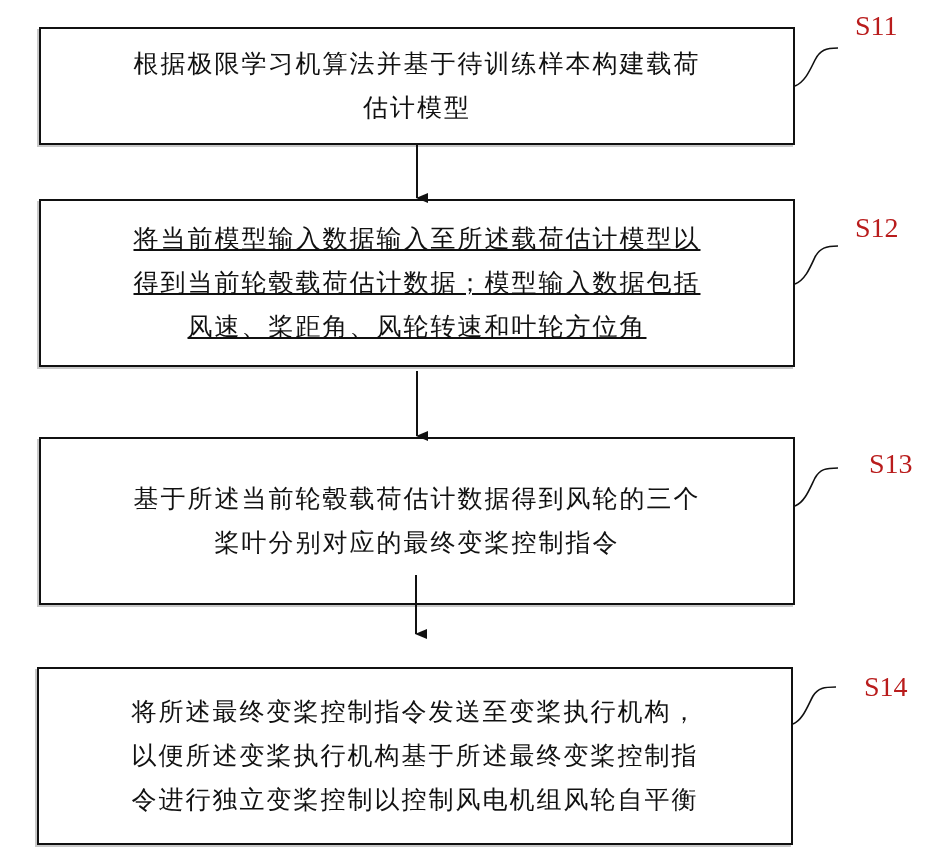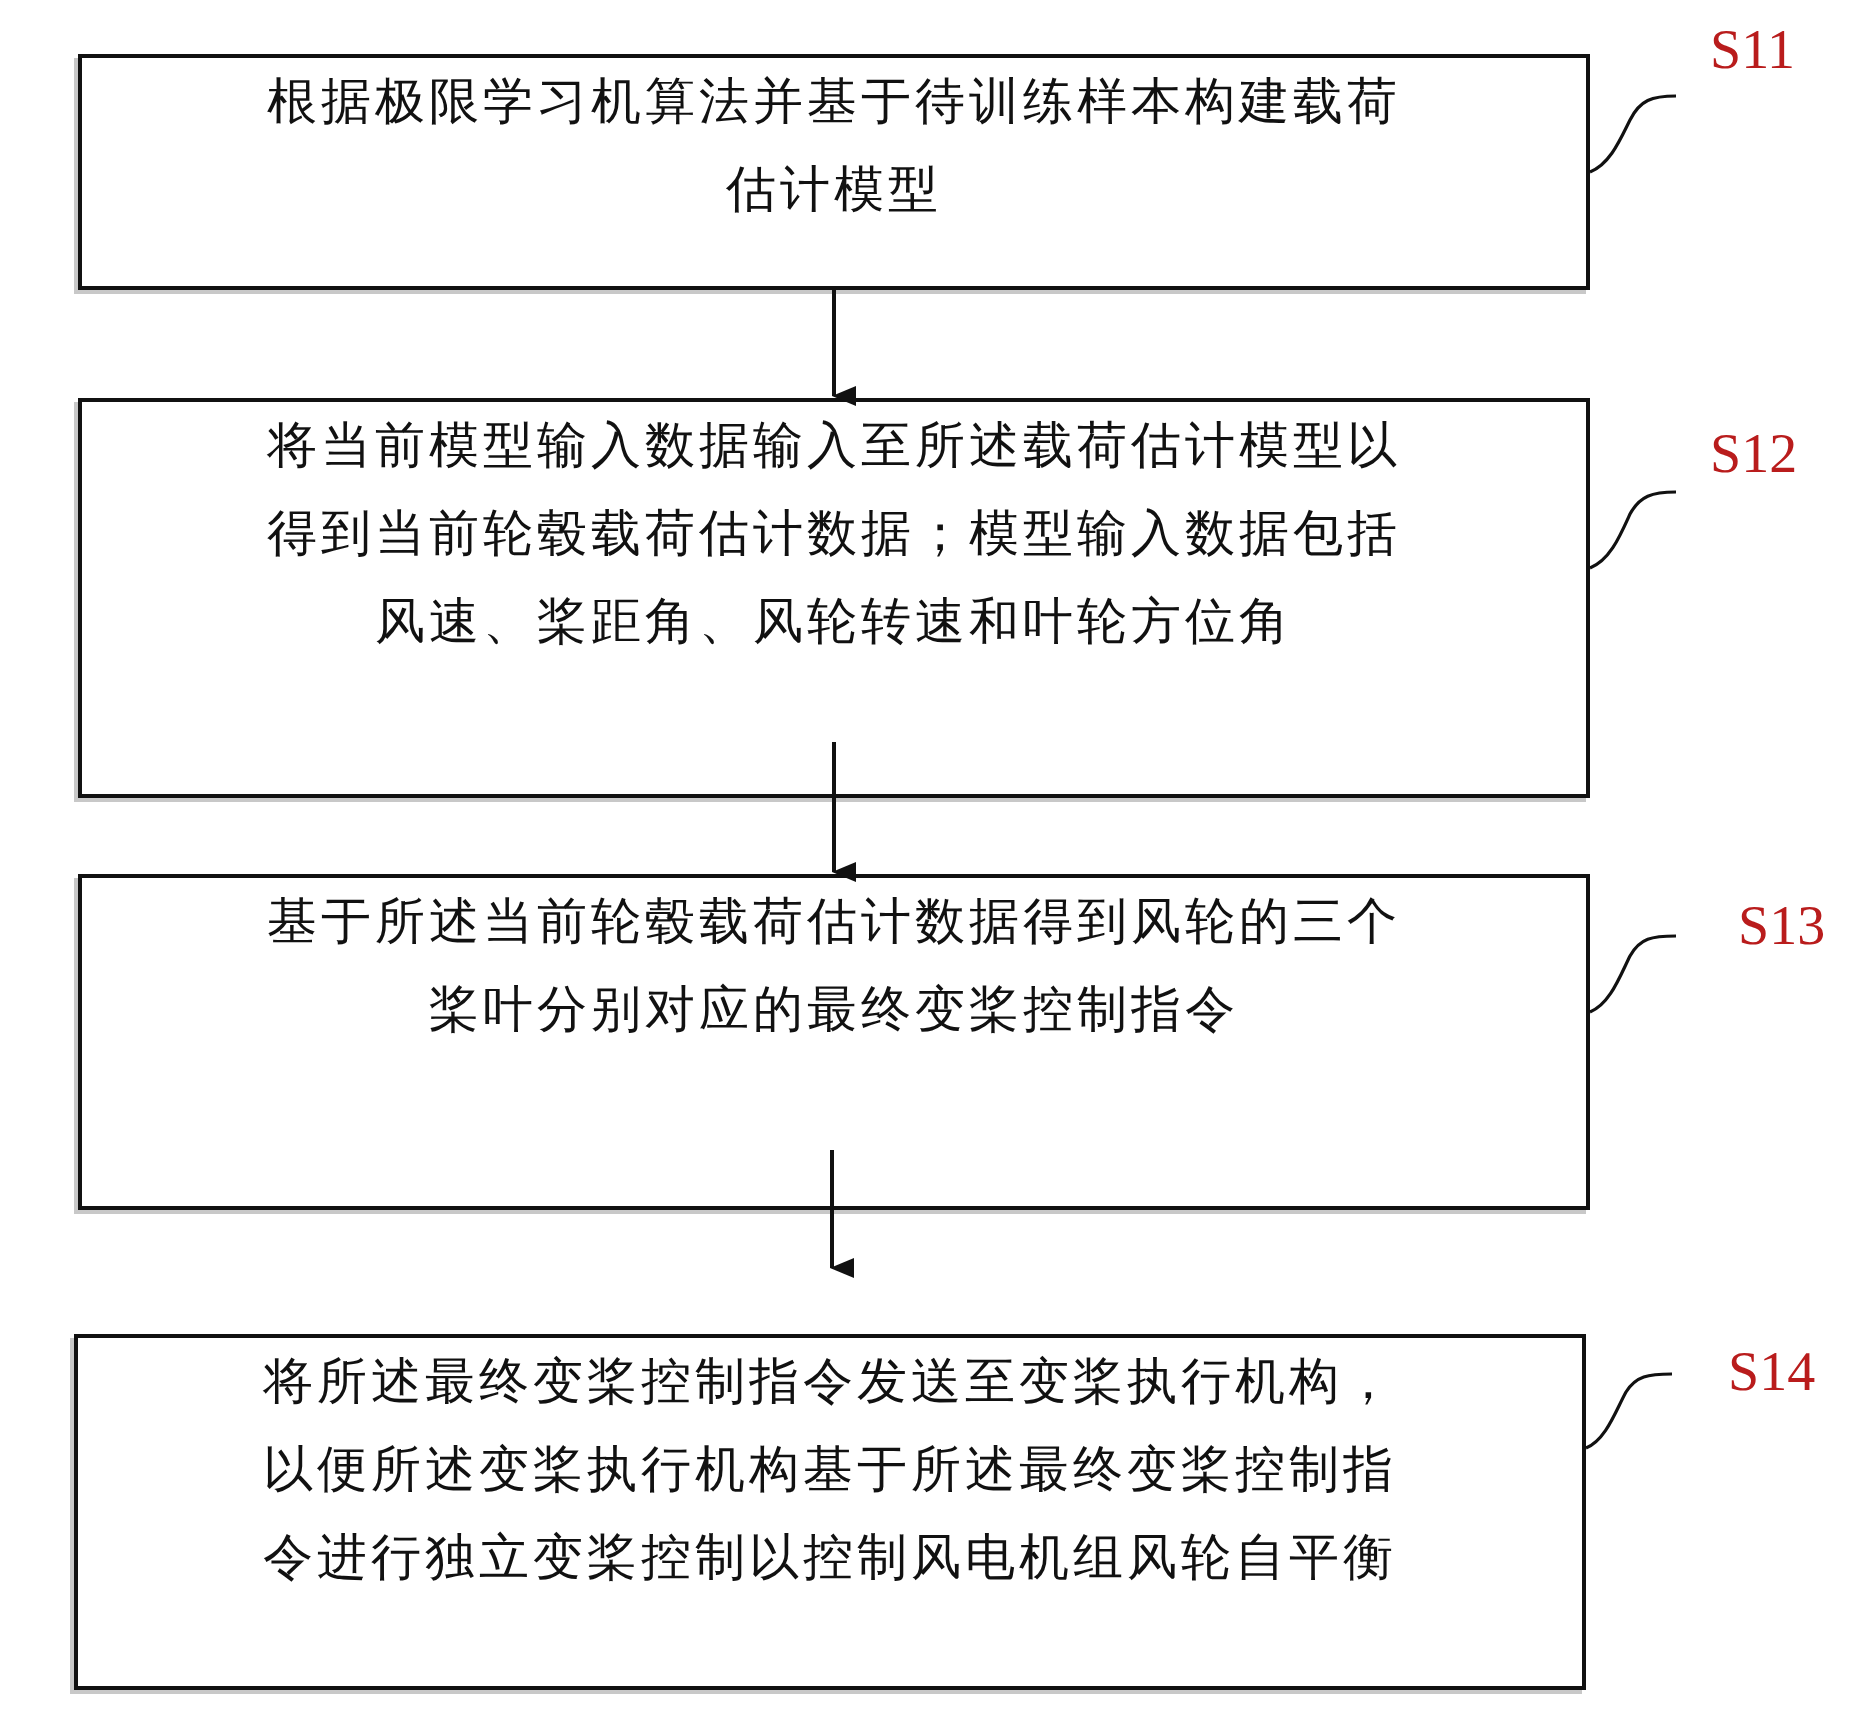--- a/index.html
+++ b/index.html
@@ -14,33 +14,34 @@
       overflow: hidden;
       font-family: "DejaVu Serif", "Liberation Serif", serif;
       color: #111111;
     }
     .step-box {
       position: absolute;
       box-sizing: border-box;
       border: 2px solid #111111;
       background: #ffffff;
       display: flex;
+      align-items: center;
       justify-content: center;
       box-shadow: -2px 2px 0 #c8c8c8;
     }
     .step-text {
       font-size: 25px;
       line-height: 44px;
       letter-spacing: 2px;
       text-align: center;
       padding: 0 14px;
       white-space: pre-line;
     }
     #box-1 { left: 39px; top: 27px;  width: 756px; height: 118px; }
-    #box-2 { left: 39px; top: 199px; width: 756px; height: 200px; }
+    #box-2 { left: 39px; top: 199px; width: 756px; height: 168px; text-decoration: underline; }
     #box-3 { left: 39px; top: 437px; width: 756px; height: 168px; }
     #box-4 { left: 37px; top: 635px; width: 756px; height: 178px; margin-top: 32px; }
 
     .step-label {
       position: absolute;
       font-family: "Liberation Serif", "DejaVu Serif", serif;
       font-size: 28px;
       color: #b91c1c;
       letter-spacing: 0px;
     }

